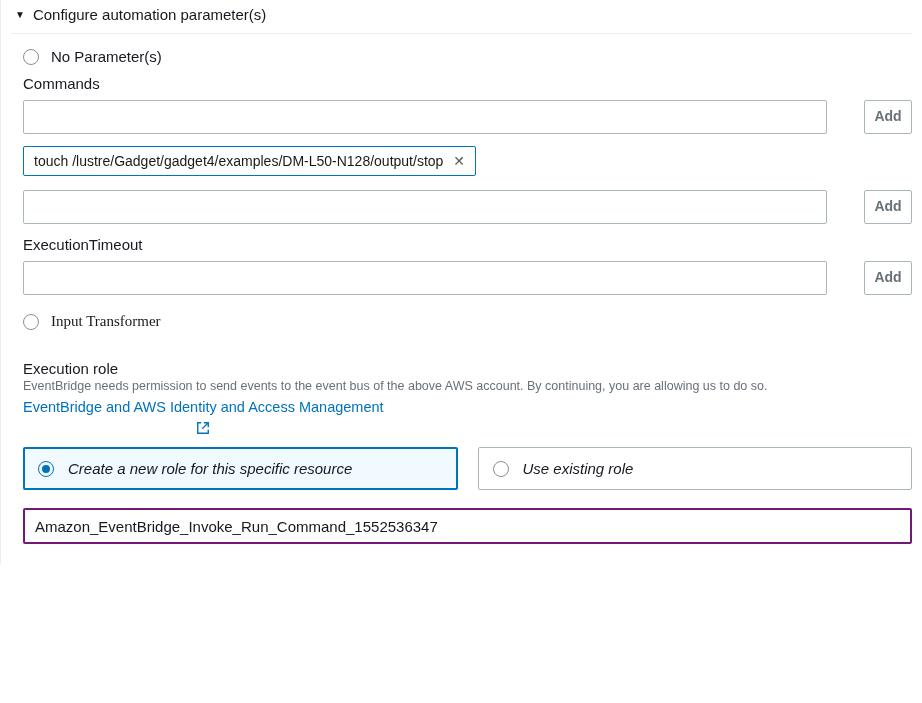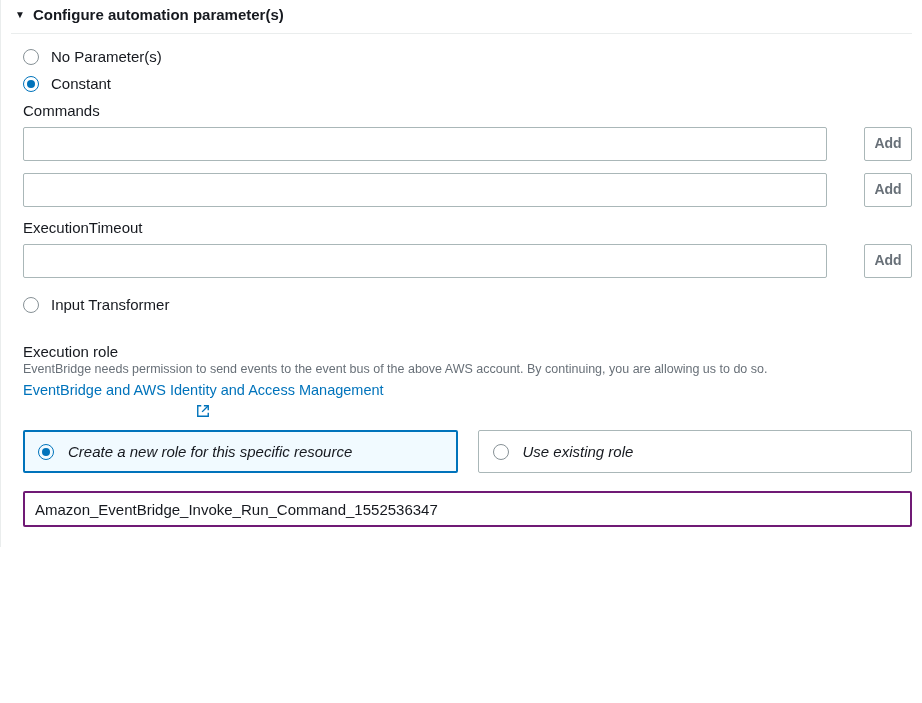--- a/index.html
+++ b/index.html
@@ -23,21 +23,21 @@
     padding: 6px 0 10px 4px;
     border-bottom: 1px solid #eaeded;
     margin-bottom: 14px;
     cursor: pointer;
   }
   .section-header .caret {
     font-size: 10px;
     color: #16191f;
   }
   .section-header .title {
-    font-weight: 700;
+    font-weight: 400;
     font-size: 15px;
     color: #16191f;
   }
   .form-area {
     padding-left: 12px;
   }
   .radio-row {
     display: flex;
     align-items: center;
     gap: 12px;
@@ -196,48 +196,48 @@
     <span class="title">Configure automation parameter(s)</span>
   </div>
 
   <div class="form-area">
 
     <div class="radio-row">
       <span class="radio-outer"></span>
       <span class="radio-label">No Parameter(s)</span>
     </div>
 
-    <div class="radio-row">
-      <span class="radio-outer selected">
-        <span class="radio-inner"></span>
-      </span>
-      <span class="radio-label">Constant</span>
-    </div>
 
     
     <div class="field-label">Commands</div>
     <div class="input-row">
       <input class="text-input" type="text" value="" style="">
       <button class="add-btn">Add</button>
     </div>
+    <div class="tag-row">
+      <span class="tag">
+        <span>touch /lustre/Gadget/gadget4/examples/DM-L50-N128/output/stop</span>
+        <span class="close">✕</span>
+      </span>
+    </div>
 
     
     <div class="input-row">
       <input class="text-input" type="text" value="" style="">
       <button class="add-btn">Add</button>
     </div>
 
     
     <div class="field-label">ExecutionTimeout</div>
     <div class="input-row">
       <input class="text-input" type="text" value="" style="">
       <button class="add-btn">Add</button>
     </div>
 
-    <div class="radio-row" style="margin-top:18px;">
+    <div class="radio-row" style="margin-top:18px;font-family:Liberation Serif, serif;">
       <span class="radio-outer"></span>
       <span class="radio-label">Input Transformer</span>
     </div>
 
     
     <div class="section-label">Execution role</div>
     <div class="hint">EventBridge needs permission to send events to the event bus of the above AWS account. By continuing, you are allowing us to do so.</div>
     <a href="#" class="link">
       <span>EventBridge and AWS Identity and Access Management</span>
       <svg viewBox="0 0 16 16" fill="none" stroke="#0073bb" stroke-width="1.6">

